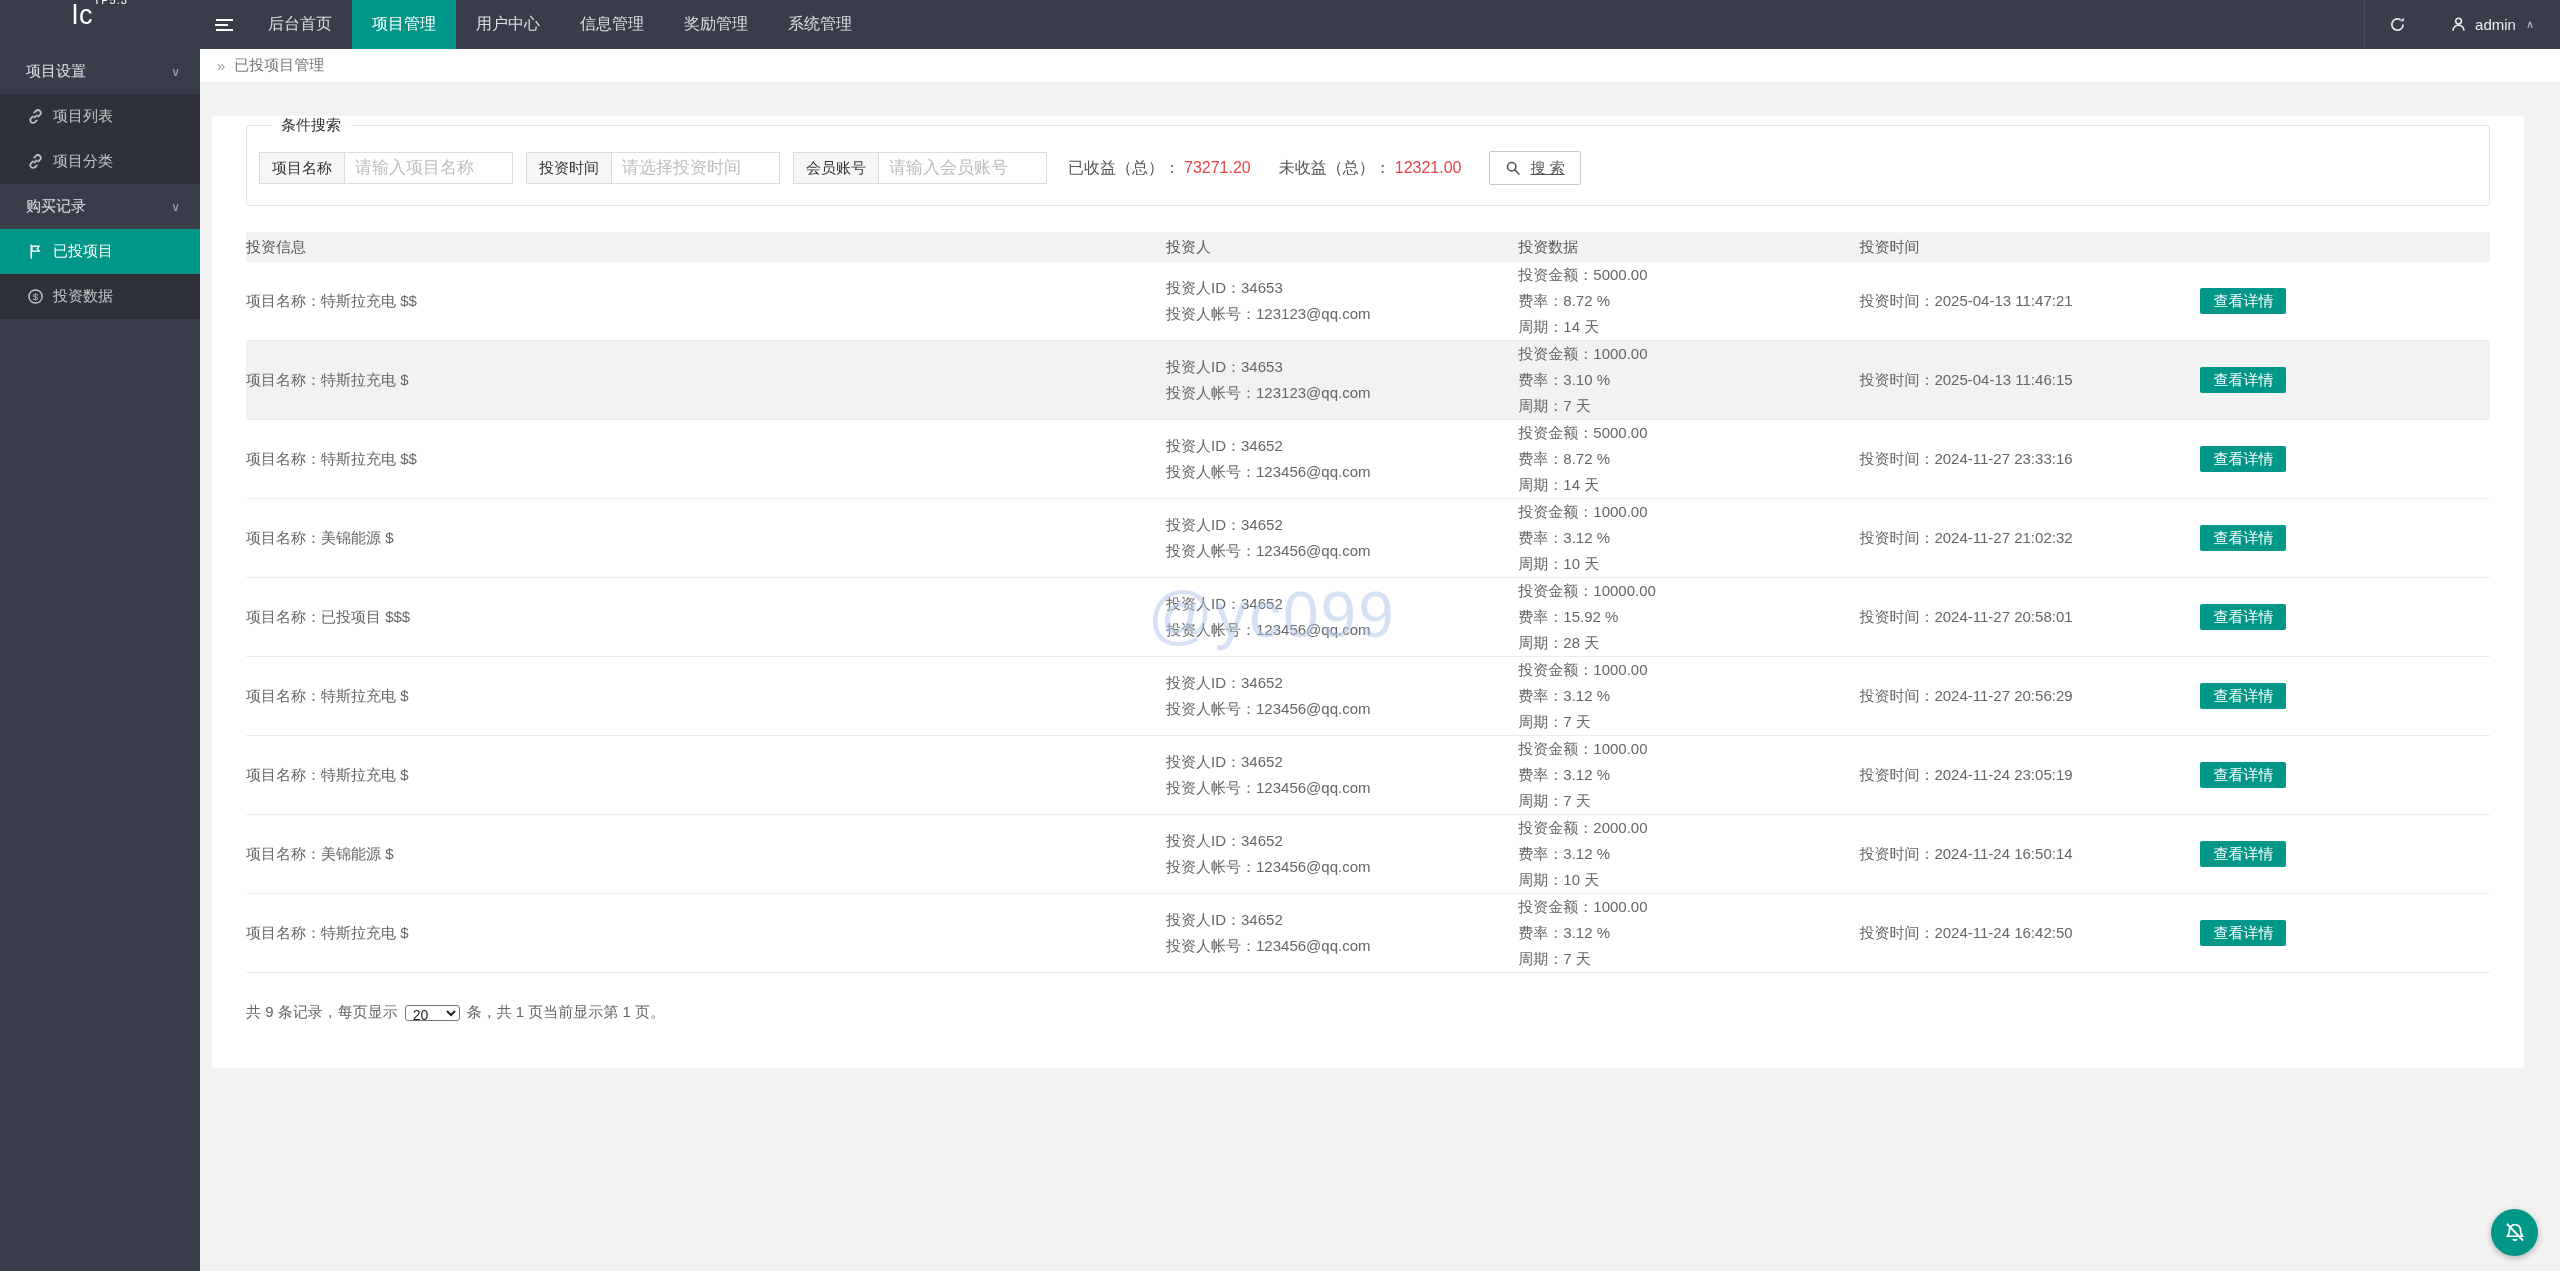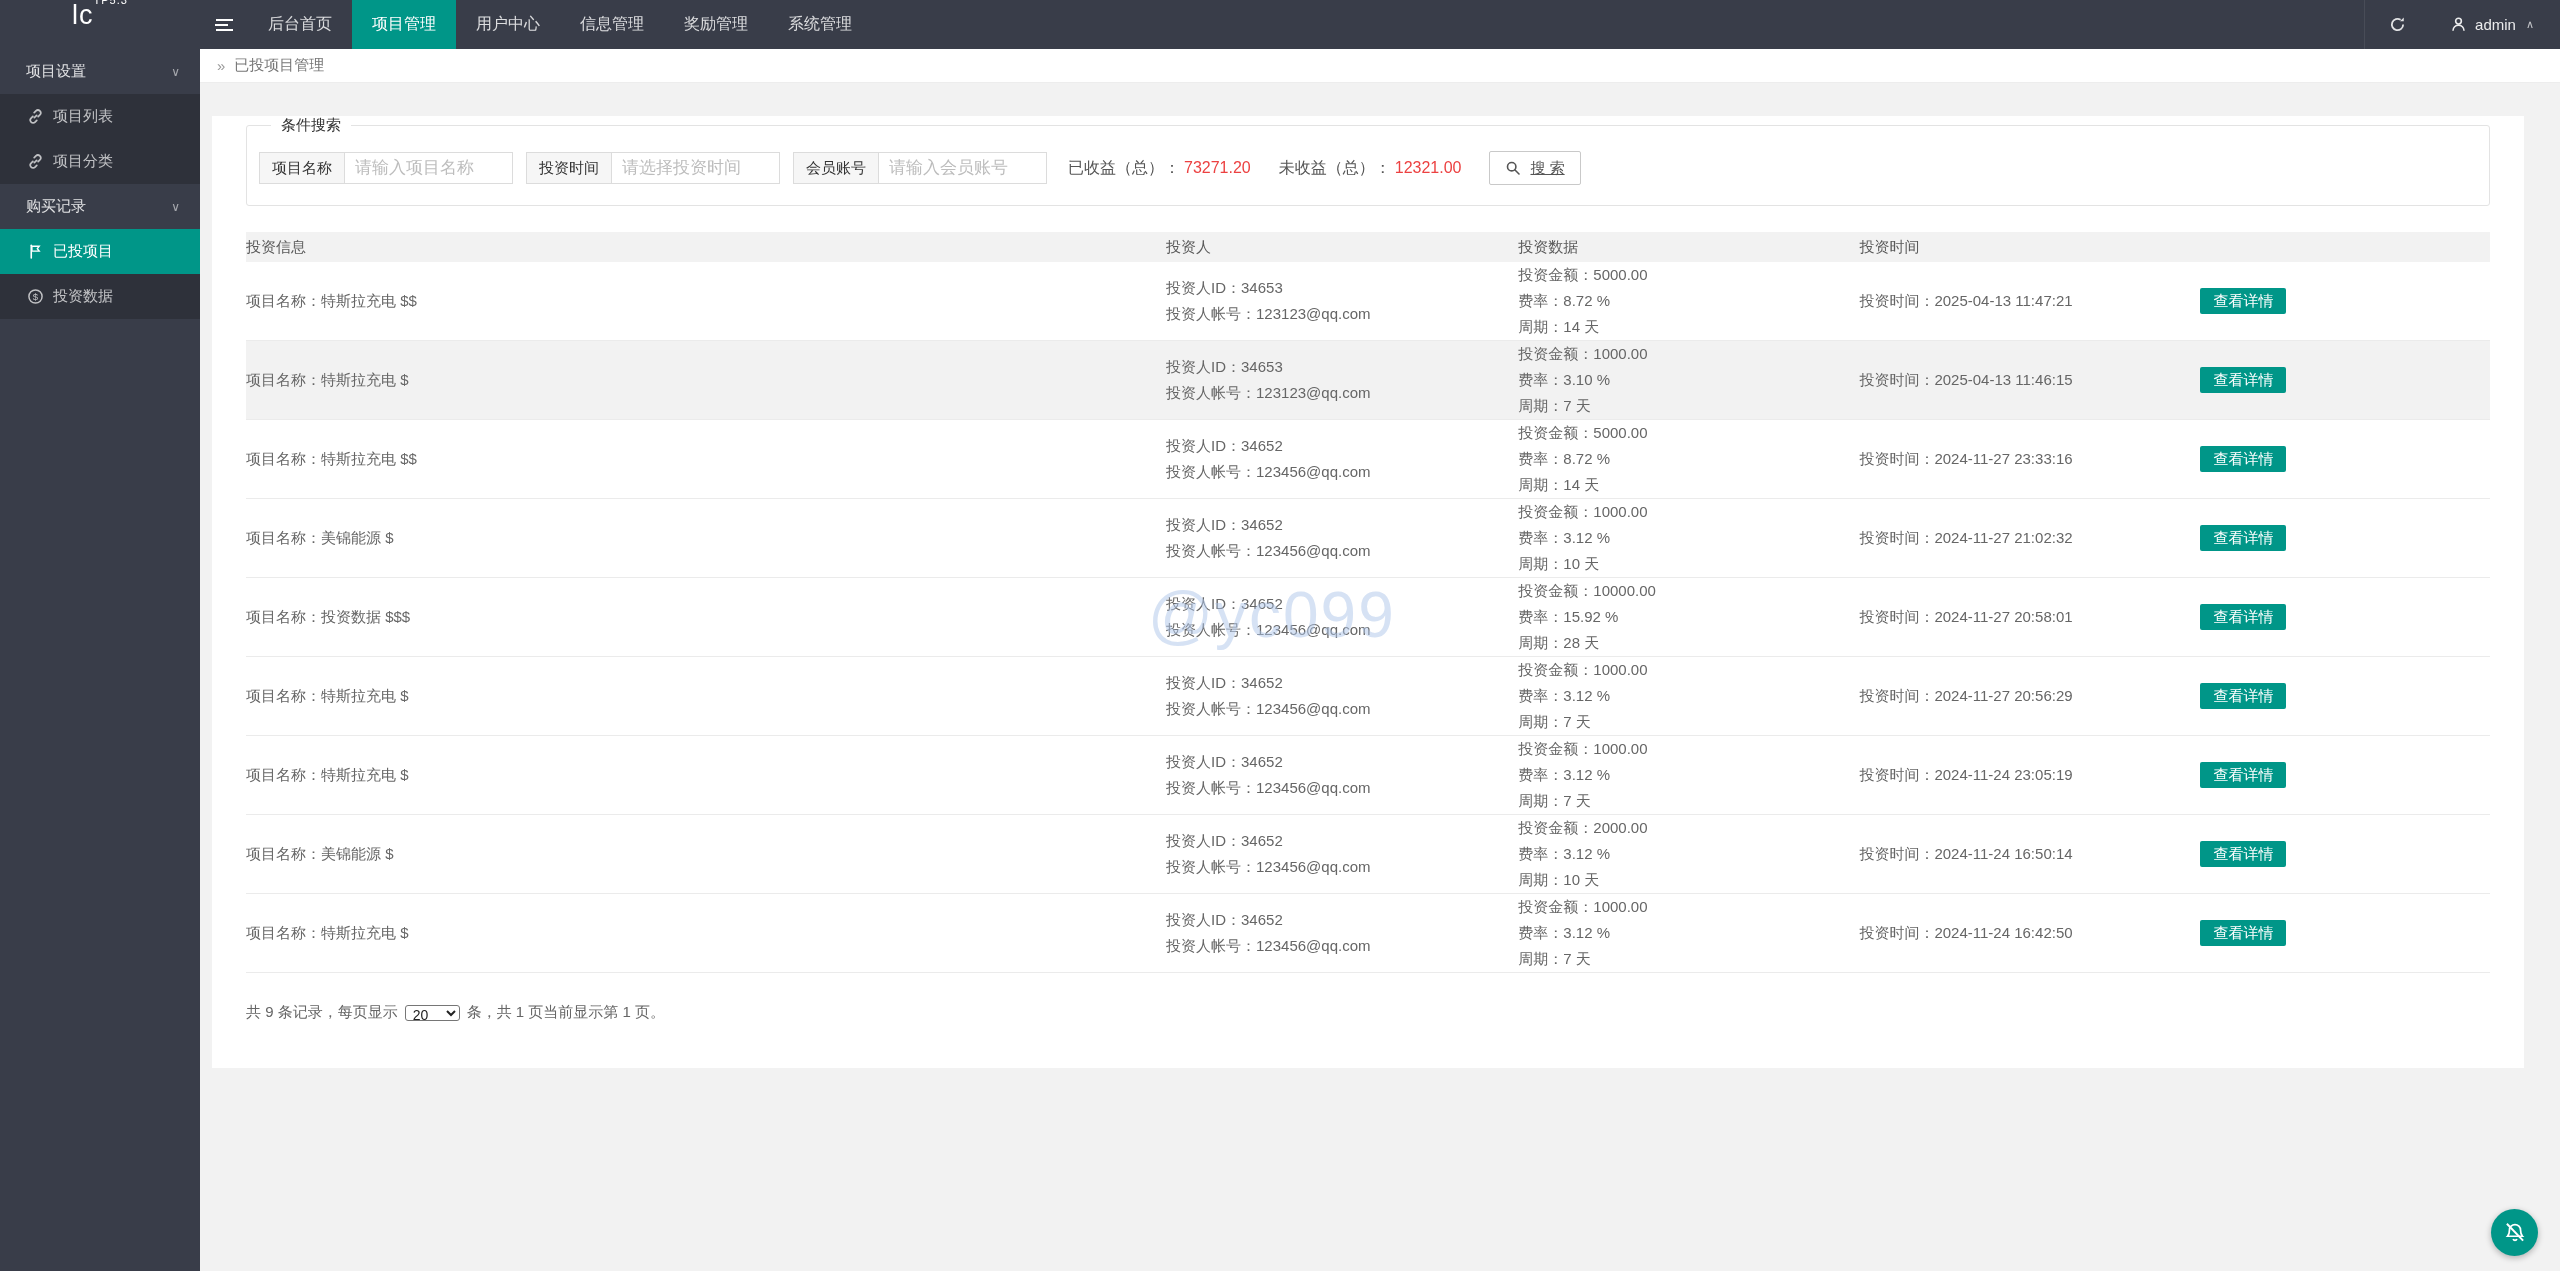--- a/index.html
+++ b/index.html
@@ -295,21 +295,21 @@
     </div>
     <div class="td c4">
       <div class="ln"><span>投资时间：</span><span>2024-11-27 21:02:32</span></div>
     </div>
     <div class="td c5">
       <button class="btn-detail">查看详情</button>
     </div>
   </div>
           <div class="tr">
     <div class="td c1">
-      <div class="ln"><span>项目名称：</span><span>投资数据 $$$</span></div>
+      <div class="ln"><span>项目名称：</span><span>已投项目 $$$</span></div>
     </div>
     <div class="td c2">
       <div class="ln"><span>投资人ID：</span><span>34652</span></div>
       <div class="ln"><span>投资人帐号：</span><span>123456@qq.com</span></div>
     </div>
     <div class="td c3">
       <div class="ln"><span>投资金额：</span><span>10000.00</span></div>
       <div class="ln"><span>费率：</span><span>15.92 %</span></div>
       <div class="ln"><span>周期：</span><span>28 天</span></div>
     </div>

